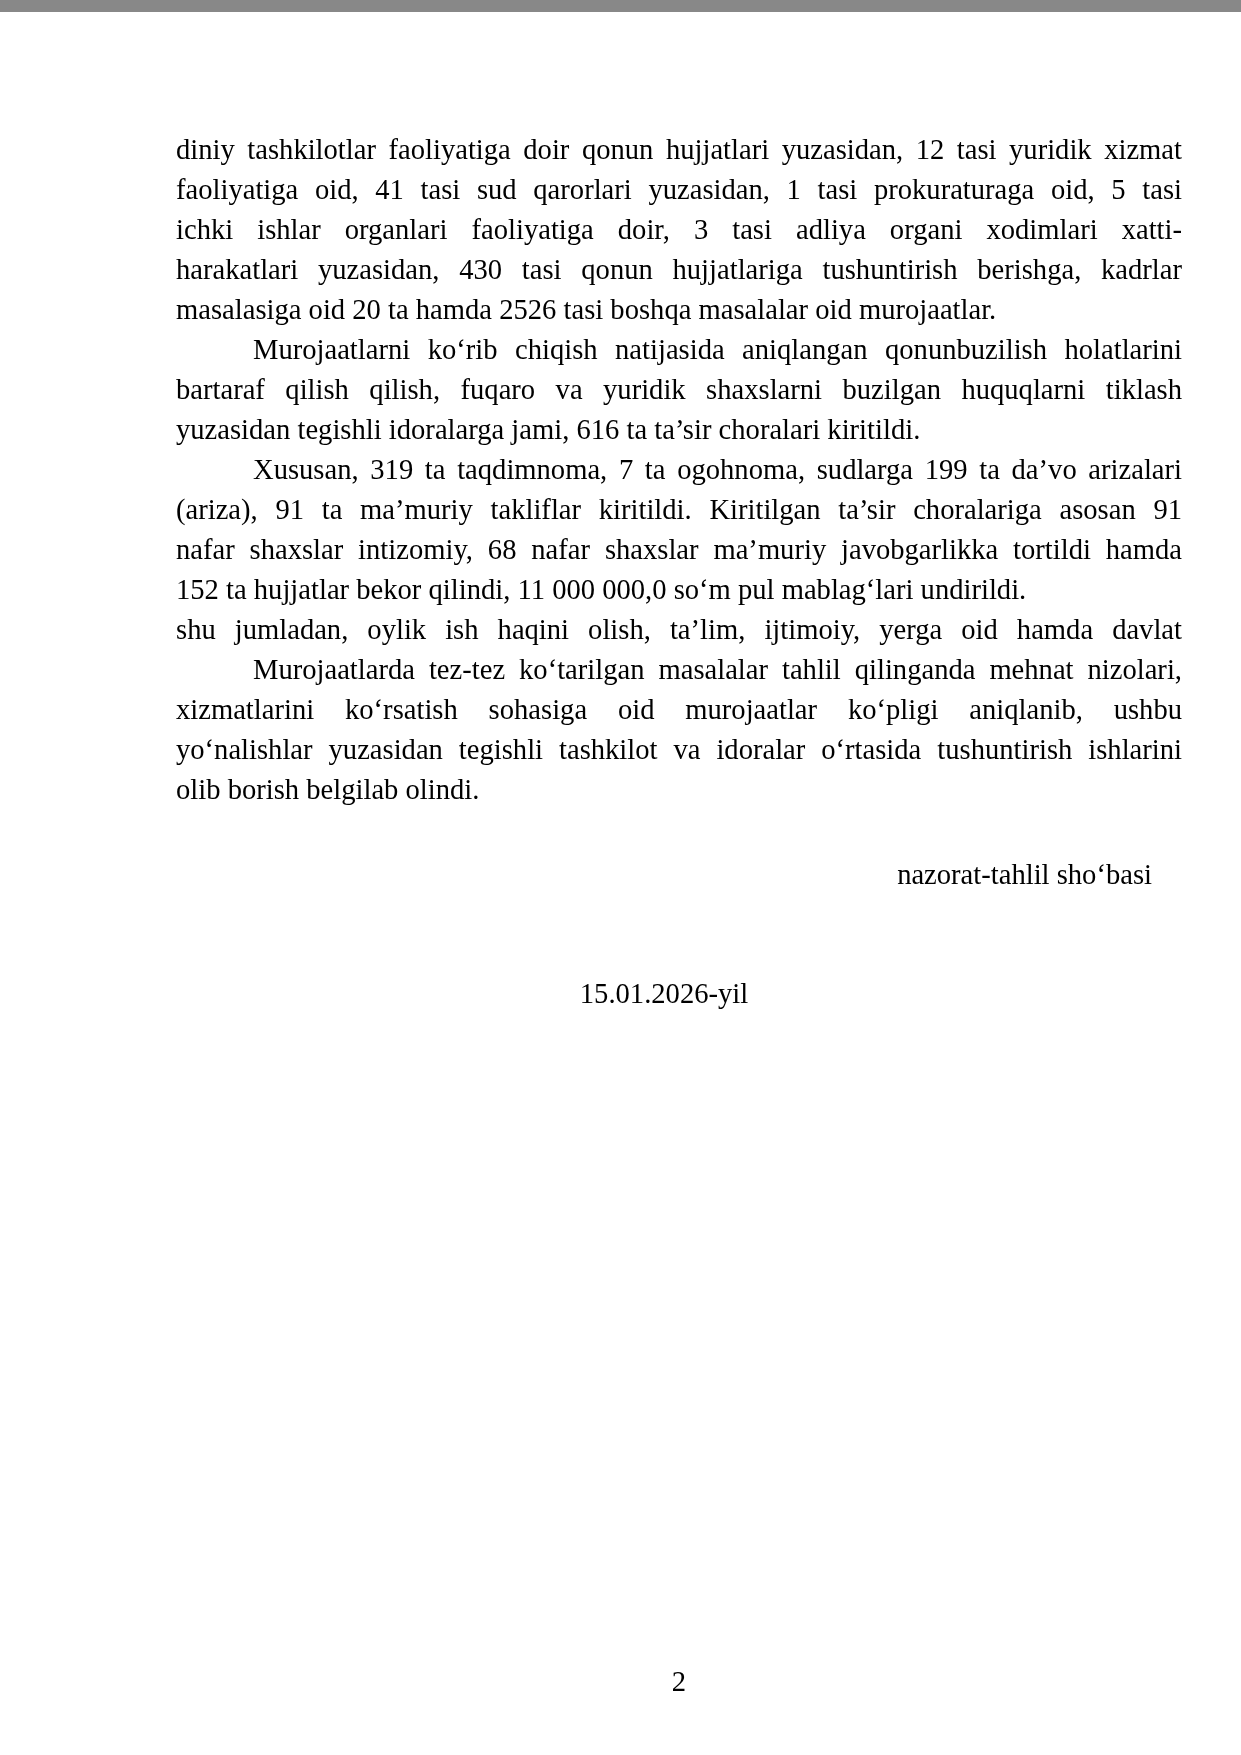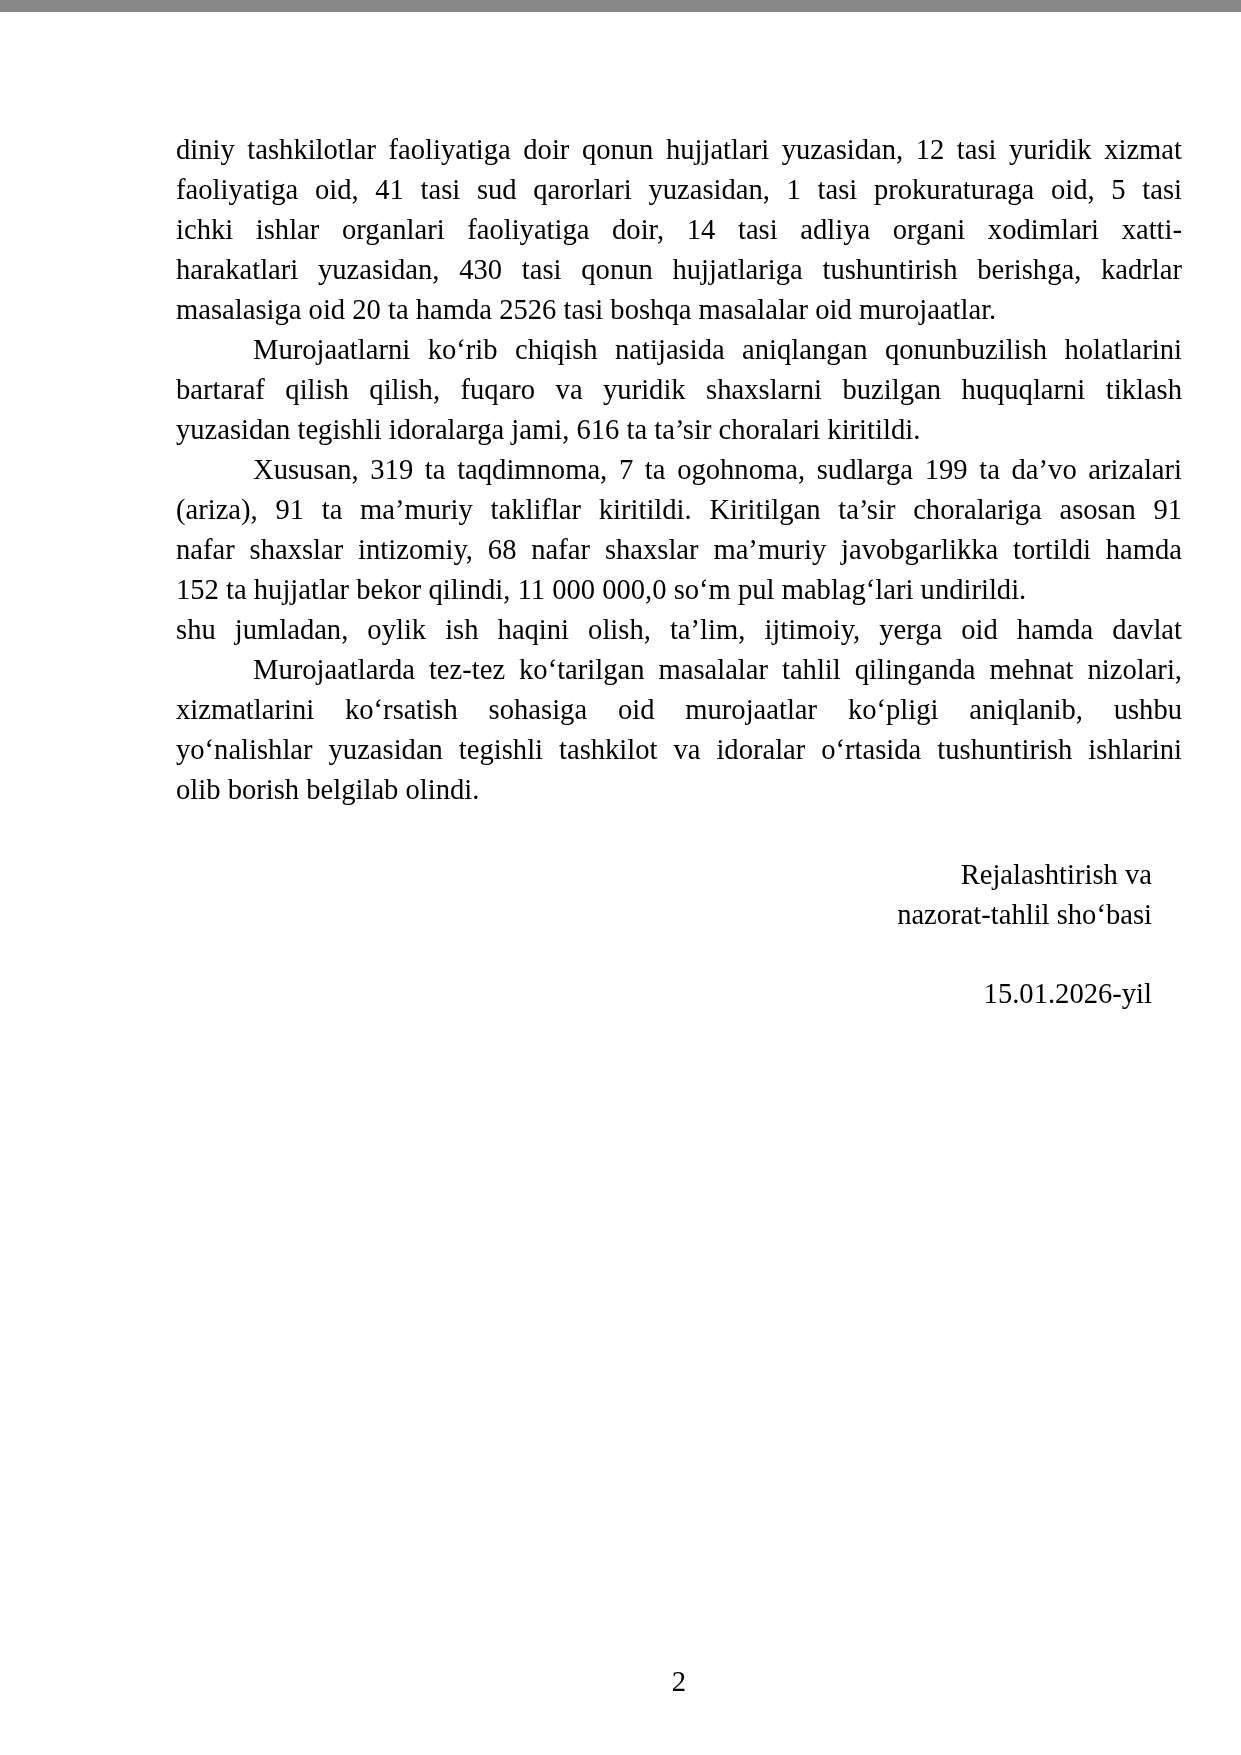--- a/index.html
+++ b/index.html
@@ -47,42 +47,42 @@
     text-align: right;
   }
   .signature-block .line {
     line-height: 40px;
   }
   .date-line {
     position: absolute;
     left: 176px;
     top: 962px;
     width: 976px;
-    text-align: right;
+    text-align: center;
     line-height: 40px;
   }
   .page-number {
     position: absolute;
     left: 176px;
     top: 1650px;
     width: 1006px;
     text-align: center;
     line-height: 40px;
   }
 </style>
 </head>
 <body>
 
 <div class="page">
 
   <div class="text-block">
       <div class="paragraph">
         <div class="line line-just">diniy tashkilotlar faoliyatiga doir qonun hujjatlari yuzasidan, 12 tasi yuridik xizmat</div>
         <div class="line line-just">faoliyatiga oid, 41 tasi sud qarorlari yuzasidan, 1 tasi prokuraturaga oid, 5 tasi</div>
-        <div class="line line-just">ichki ishlar organlari faoliyatiga doir, 14 tasi adliya organi xodimlari xatti-</div>
+        <div class="line line-just">ichki ishlar organlari faoliyatiga doir, 3 tasi adliya organi xodimlari xatti-</div>
         <div class="line line-just">harakatlari yuzasidan, 430 tasi qonun hujjatlariga tushuntirish berishga, kadrlar</div>
         <div class="line line-last">masalasiga oid 20 ta hamda 2526 tasi boshqa masalalar oid murojaatlar.</div>
       </div>
       <div class="paragraph">
         <div class="line line-just line-indent">Murojaatlarni ko‘rib chiqish natijasida aniqlangan qonunbuzilish holatlarini</div>
         <div class="line line-just">bartaraf qilish qilish, fuqaro va yuridik shaxslarni buzilgan huquqlarni tiklash</div>
         <div class="line line-last">yuzasidan tegishli idoralarga jami, 616 ta ta’sir choralari kiritildi.</div>
       </div>
       <div class="paragraph">
         <div class="line line-just line-indent">Xususan, 319 ta taqdimnoma, 7 ta ogohnoma, sudlarga 199 ta da’vo arizalari</div>
@@ -93,21 +93,20 @@
       <div class="paragraph">
         <div class="line line-just">shu jumladan, oylik ish haqini olish, ta’lim, ijtimoiy, yerga oid hamda davlat</div>
         <div class="line line-just line-indent">Murojaatlarda tez-tez ko‘tarilgan masalalar tahlil qilinganda mehnat nizolari,</div>
         <div class="line line-just">xizmatlarini ko‘rsatish sohasiga oid murojaatlar ko‘pligi aniqlanib, ushbu</div>
         <div class="line line-just">yo‘nalishlar yuzasidan tegishli tashkilot va idoralar o‘rtasida tushuntirish ishlarini</div>
         <div class="line line-last">olib borish belgilab olindi.</div>
       </div>
     </div>
 
   <div class="signature-block">
-    <div class="line">Rejalashtirish va</div>
     <div class="line">nazorat-tahlil sho‘basi</div>
   </div>
 
   <div class="date-line">15.01.2026-yil</div>
 
   <div class="page-number">2</div>
 
 </div>
 
 </body></html>

